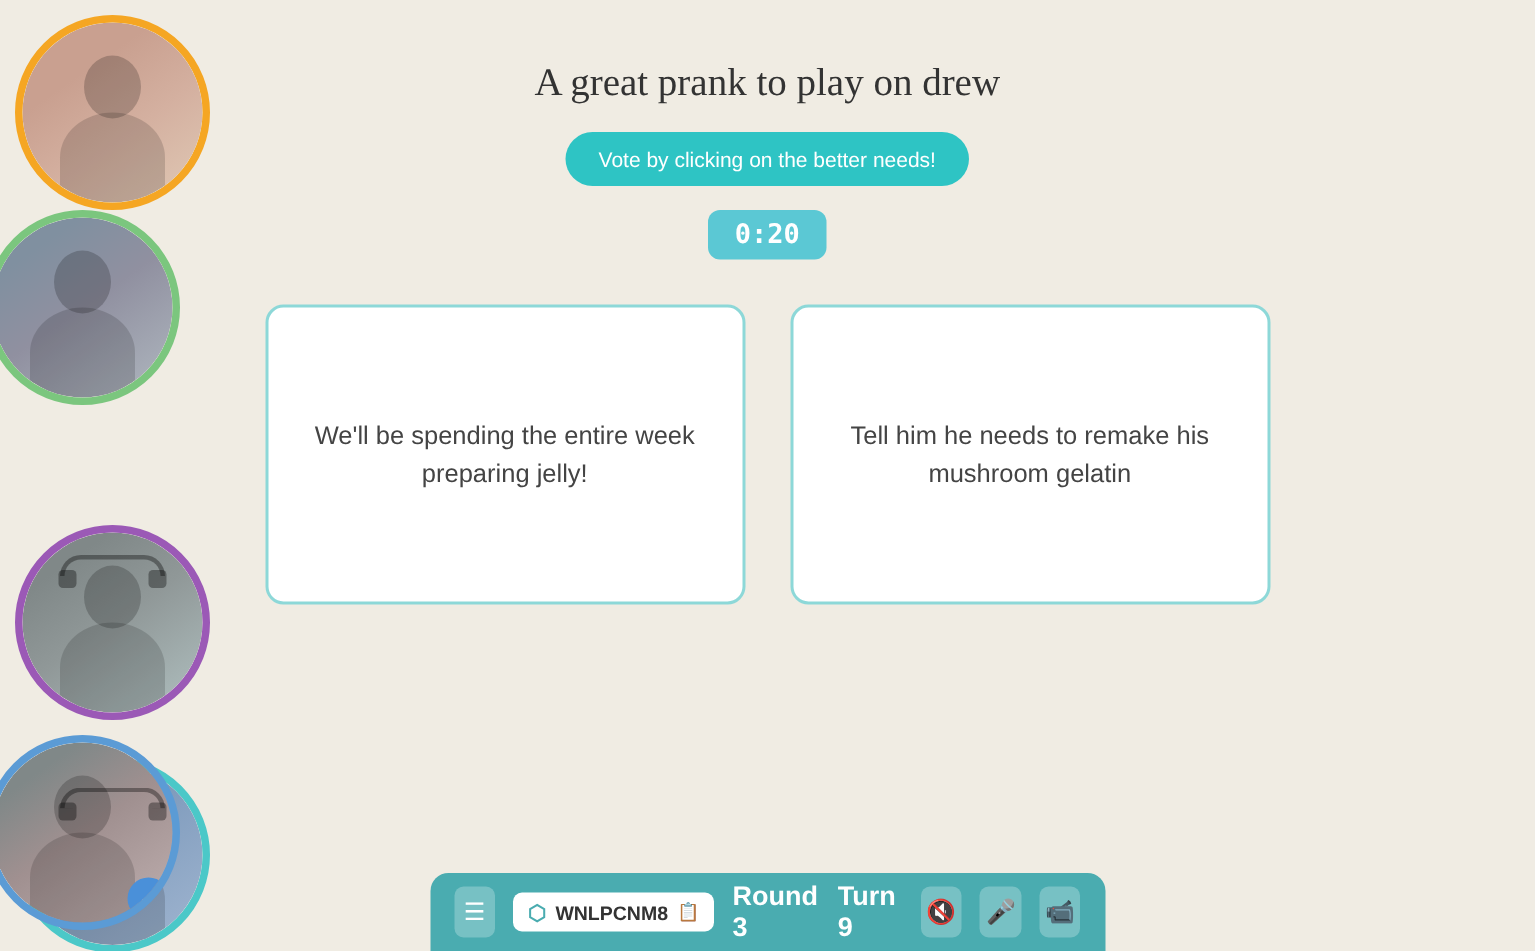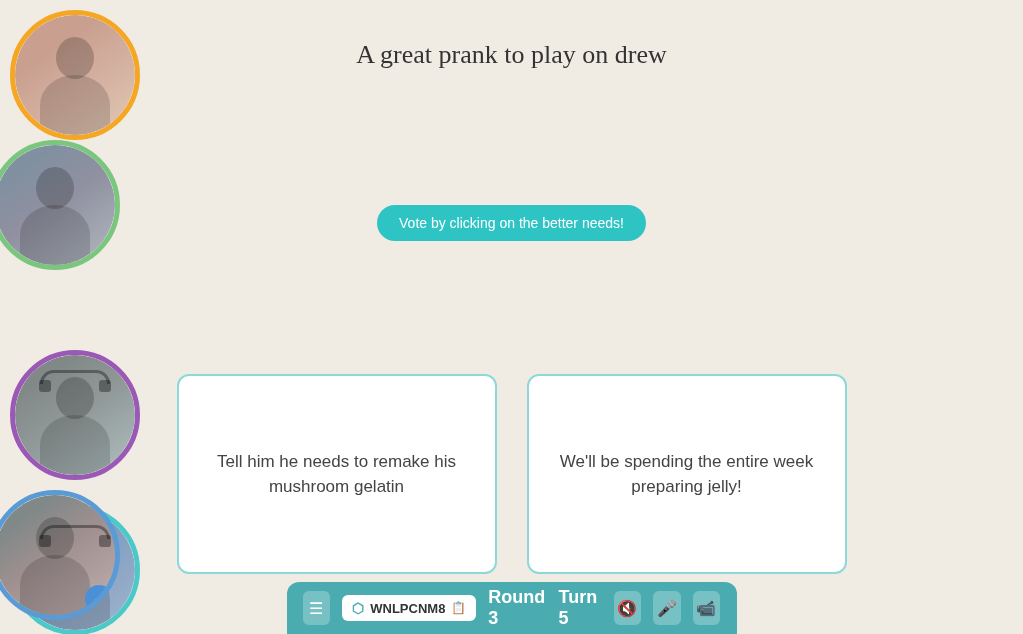--- a/index.html
+++ b/index.html
@@ -1,15 +1,15 @@
 <!DOCTYPE html>
 <html><head>
   <meta charset="utf-8">
   <style>
-    * { margin: 0; padding: 0; box-sizing: border-box; justify-content: space-between; }
+    * { margin: 0; padding: 0; box-sizing: border-box; }
     body {
       width: 1023px;
       height: 634px;
       background-color: #f0ece3;
       font-family: 'Segoe UI', Arial, sans-serif;
       overflow: hidden;
       position: relative;
     }
 
     
@@ -282,47 +282,48 @@
   <div class="face face-br"></div>
   <div class="check-badge">✓</div>
 </div>
 
 <div class="main-content">
 
   <div class="question-title">A great prank to play on drew</div>
 
   <button class="vote-button">Vote by clicking on the better needs!</button>
 
+  <div class="timer-badge">0:20</div>
 
   <div class="answers-row">
     <div class="answer-card">
-      <span class="answer-text">Tell him he needs to remake his mushroom gelatin</span>
+      <span class="answer-text">We'll be spending the entire week preparing jelly!</span>
     </div>
     <div class="answer-card">
-      <span class="answer-text">We'll be spending the entire week preparing jelly!</span>
+      <span class="answer-text">Tell him he needs to remake his mushroom gelatin</span>
     </div>
   </div>
 
 </div>
 
 <div class="bottom-bar">
 
   <button class="bar-icon-btn">
     <span>☰</span>
   </button>
 
   <div class="room-code-box">
     <span class="room-code-icon">⬡</span>
     <span>WNLPCNM8</span>
     <span style="font-size:12px;">📋</span>
   </div>
 
   <span class="bar-text">Round 3</span>
 
-  <span class="bar-text">Turn 5</span>
+  <span class="bar-text">Turn 9</span>
 
   <button class="bar-icon-btn">
     <span>🔇</span>
   </button>
 
   <button class="bar-icon-btn">
     <span>🎤</span>
   </button>
 
   <button class="bar-icon-btn">

